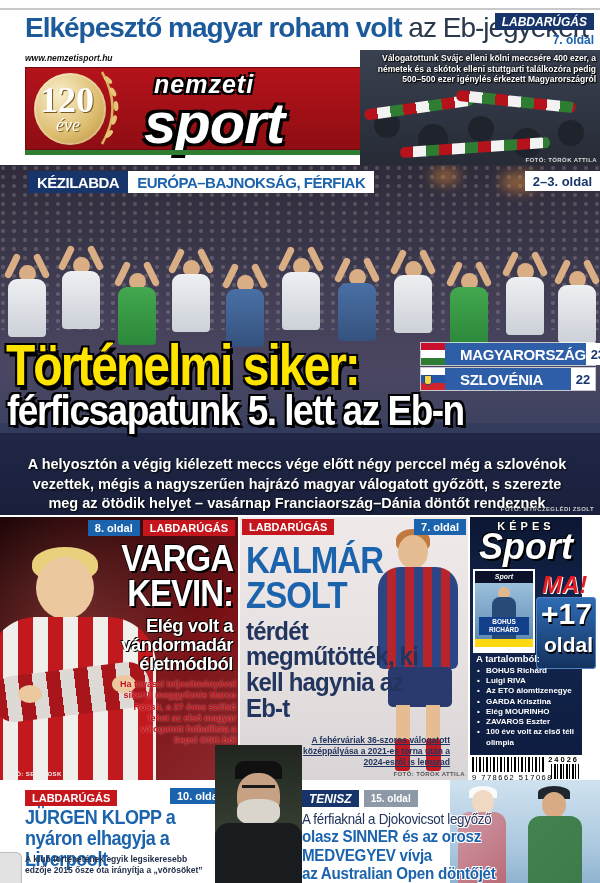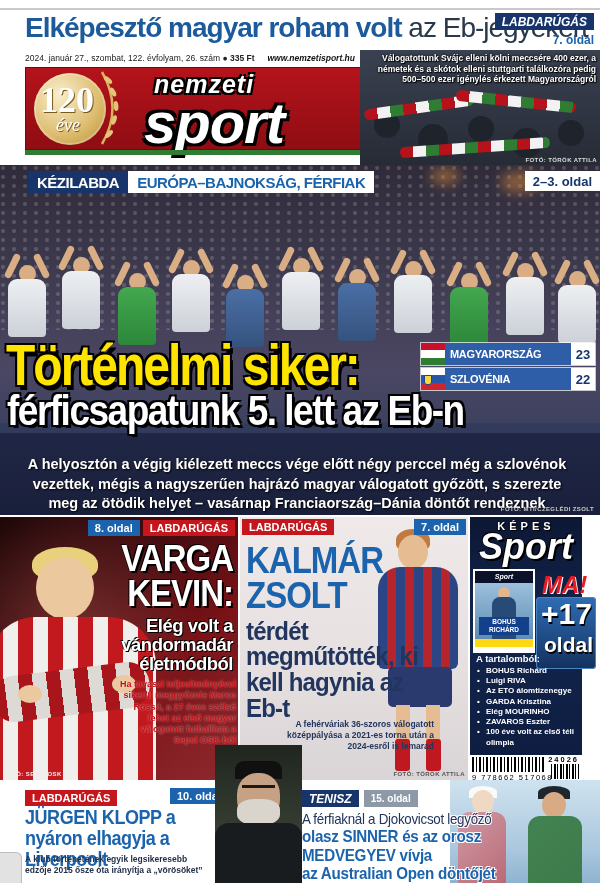--- a/index.html
+++ b/index.html
@@ -93,22 +93,22 @@
   .deckshade{position:absolute;left:0;right:0;bottom:0;height:82px;background:rgba(10,18,45,.45);}
   .deck{position:absolute;left:10px;right:16px;top:278px;margin:12px;text-align:center;color:#fff;
       font-weight:bold;font-size:14.5px;line-height:1.35;text-shadow:1px 1px 2px #000;}
   .main-story .credit{right:6px;bottom:3px;color:#ccc;}
   .scoreboard{position:absolute;right:5px;top:178px;width:174px;}
   .score-row{display:flex;align-items:stretch;margin-bottom:3px;height:22px;box-shadow:0 0 0 1px rgba(255,255,255,.7);}
   .flag{width:24px;flex:0 0 24px;display:flex;flex-direction:column;position:relative;}
   .flag i{flex:1;}
   .crest{position:absolute;left:3px;top:7px;width:6px;height:8px;background:#f5d742;
       border:1px solid #27418c;border-radius:0 0 3px 3px;}
-  .team-name{flex:1;background:var(--score-blue,#2e5ea8);color:#fff;font-weight:bold;font-size:11px;
-      display:flex;align-items:center;padding-left:5px;letter-spacing:-.3px;}
+  .team-name{flex:1;background:var(--score-blue,#2e5ea8);color:#fff;font-weight:bold;font-size:15px;
+      display:flex;align-items:center;padding-left:15px;letter-spacing:-.3px;}
   .score{width:24px;flex:0 0 24px;background:#fff;color:var(--navy,#17356b);font-weight:bold;
       font-size:13px;display:flex;align-items:center;justify-content:center;}
 
   
   .col{overflow:hidden;}
   .varga{top:517px;left:0;width:238px;height:263px;
       background:radial-gradient(circle at 30% 42%,rgba(225,130,115,.28),transparent 55%),
                  linear-gradient(140deg,#1f0708 0%,#4a0d11 38%,#7a1217 62%,#8e2b2f 100%);}
   .v-head{position:absolute;left:36px;top:40px;width:58px;height:62px;border-radius:50%;background:#ecc89f;}
   .v-hair{position:absolute;left:32px;top:30px;width:66px;height:34px;border-radius:50% 50% 40% 40%;background:#e8d07d;}
@@ -139,22 +139,22 @@
   .k-shorts{position:absolute;left:148px;top:150px;width:64px;height:40px;border-radius:5px;background:#2a3a6e;}
   .k-leg{position:absolute;width:14px;height:38px;background:#e6bd92;top:188px;}
   .k-sock{position:absolute;width:15px;height:32px;background:#c01820;top:222px;border-radius:3px;}
   .kalmar-badges .badge{font-size:11px;}
   .kalmar-hl{position:absolute;left:6px;top:26px;margin:0;width:150px;color:var(--story-blue,#1b63ad);
       font-size:33px;font-weight:bold;line-height:.95;letter-spacing:-1px;transform:scaleY(1.12);
       transform-origin:top left;}
   .kalmar-sub{position:absolute;left:6px;top:102px;margin:0;width:188px;color:var(--navy-text,#22355e);
       font-size:24px;font-weight:bold;line-height:1.02;letter-spacing:-.8px;transform:scaleY(1.05);
       transform-origin:top left;}
-  .kalmar-body{position:absolute;left:32px;top:202px;width:162px;margin:0;text-align:right;
-      color:var(--navy-text,#22355e);font-size:8.5px;font-weight:bold;line-height:1.3;}
+  .kalmar-body{position:absolute;left:32px;top:202px;width:162px;margin:16px;text-align:right;
+      color:var(--navy-text,#22355e);font-size:8.5px;font-weight:bold;line-height:1.3;text-decoration:underline;}
   .kalmar .credit{right:3px;bottom:3px;color:#555;}
 
   
   .kepes{top:517px;left:470px;width:112px;height:266px;}
   .kepes-box{position:absolute;left:0;right:0;top:0;height:238px;
       background:linear-gradient(180deg,#0c1733,#13264f 45%,#0e1d40);}
   .kepes-logo{position:absolute;top:3px;left:0;right:0;text-align:center;color:#fff;}
   .kepes-kepes{display:block;font-size:11px;font-weight:bold;letter-spacing:4px;
       text-shadow:0 0 2px #000,1px 1px 0 #000;}
   .kepes-sportword{display:block;font-size:36px;font-weight:bold;font-style:italic;margin-top:-6px;
@@ -236,21 +236,20 @@
 
   <header class="abs topstrip">
     <div class="topstrip-headline"><span class="b">Elképesztő magyar roham volt</span><span class="r"> az Eb-jegyekért</span></div>
     <div class="topstrip-right">
       <span class="badge badge-navy">LABDARÚGÁS</span>
       <span class="pageref">7. oldal</span>
     </div>
   </header>
 
   <div class="abs dateline-row">
-    <span class="dateline"><span>2024. január 27., szombat, 122. évfolyam, 26. szám</span> ● <span class="price">335 Ft</span></span>
     <span class="website">www.nemzetisport.hu</span>
   </div>
   <div class="abs logo-box">
     <div class="medallion">
       <span class="m120">120</span>
       <span class="meve">éve</span>
     </div>
     <svg class="laurel" viewBox="0 0 30 80" aria-hidden="true">
       <path d="M6 4 Q27 40 6 76" stroke="#d9b45e" stroke-width="2.5" fill="none"></path>
       <ellipse cx="12" cy="12" rx="5" ry="2.4" fill="#e5c377" transform="rotate(40 12 12)"></ellipse>

